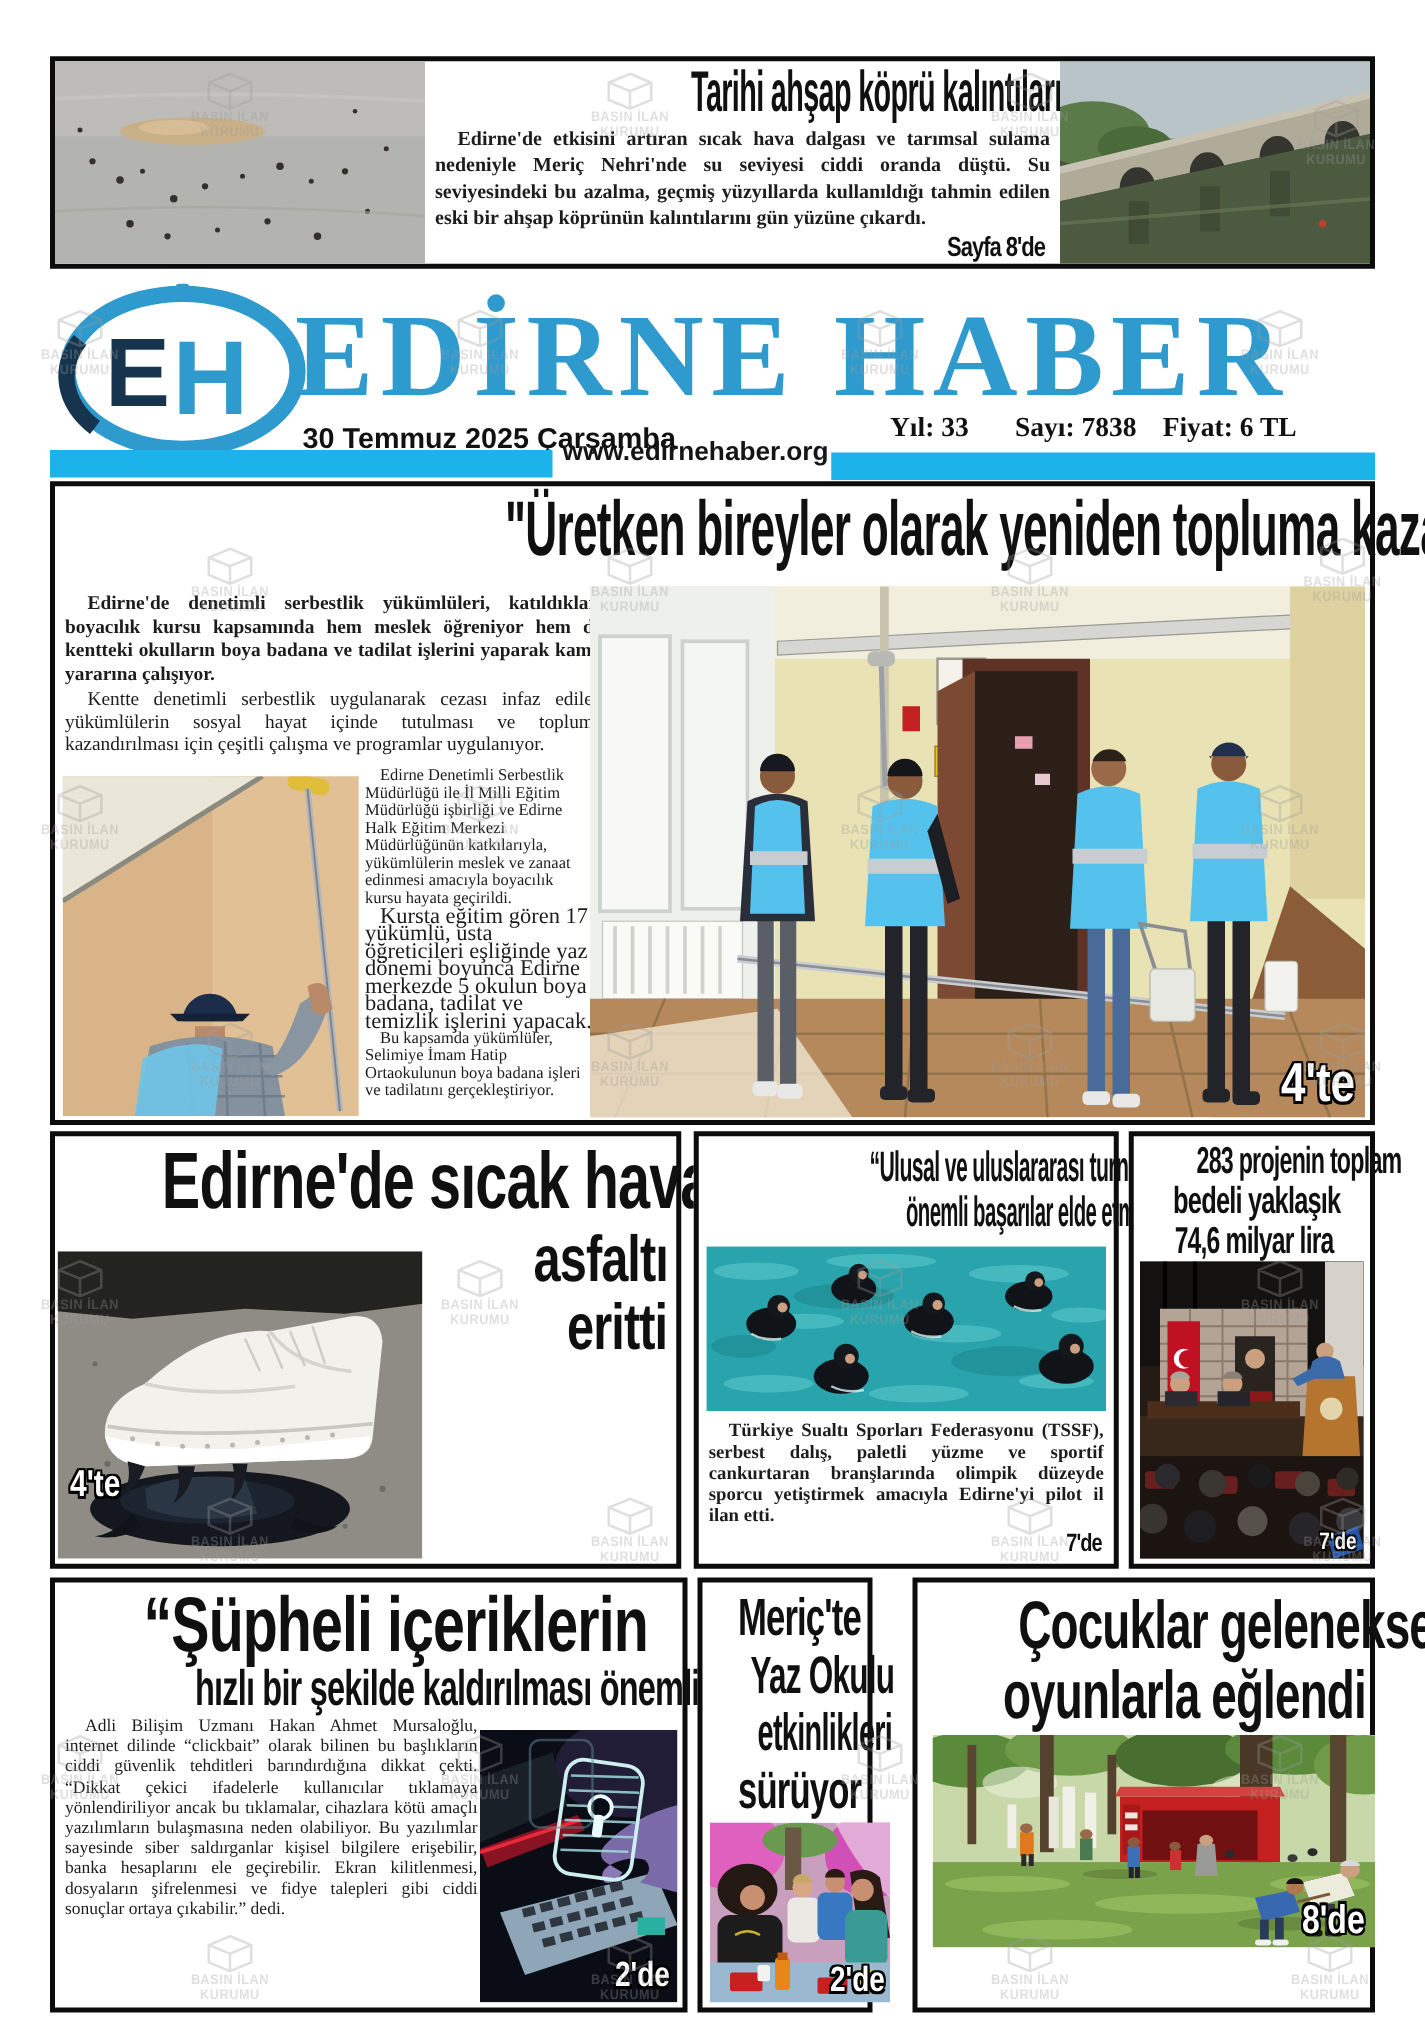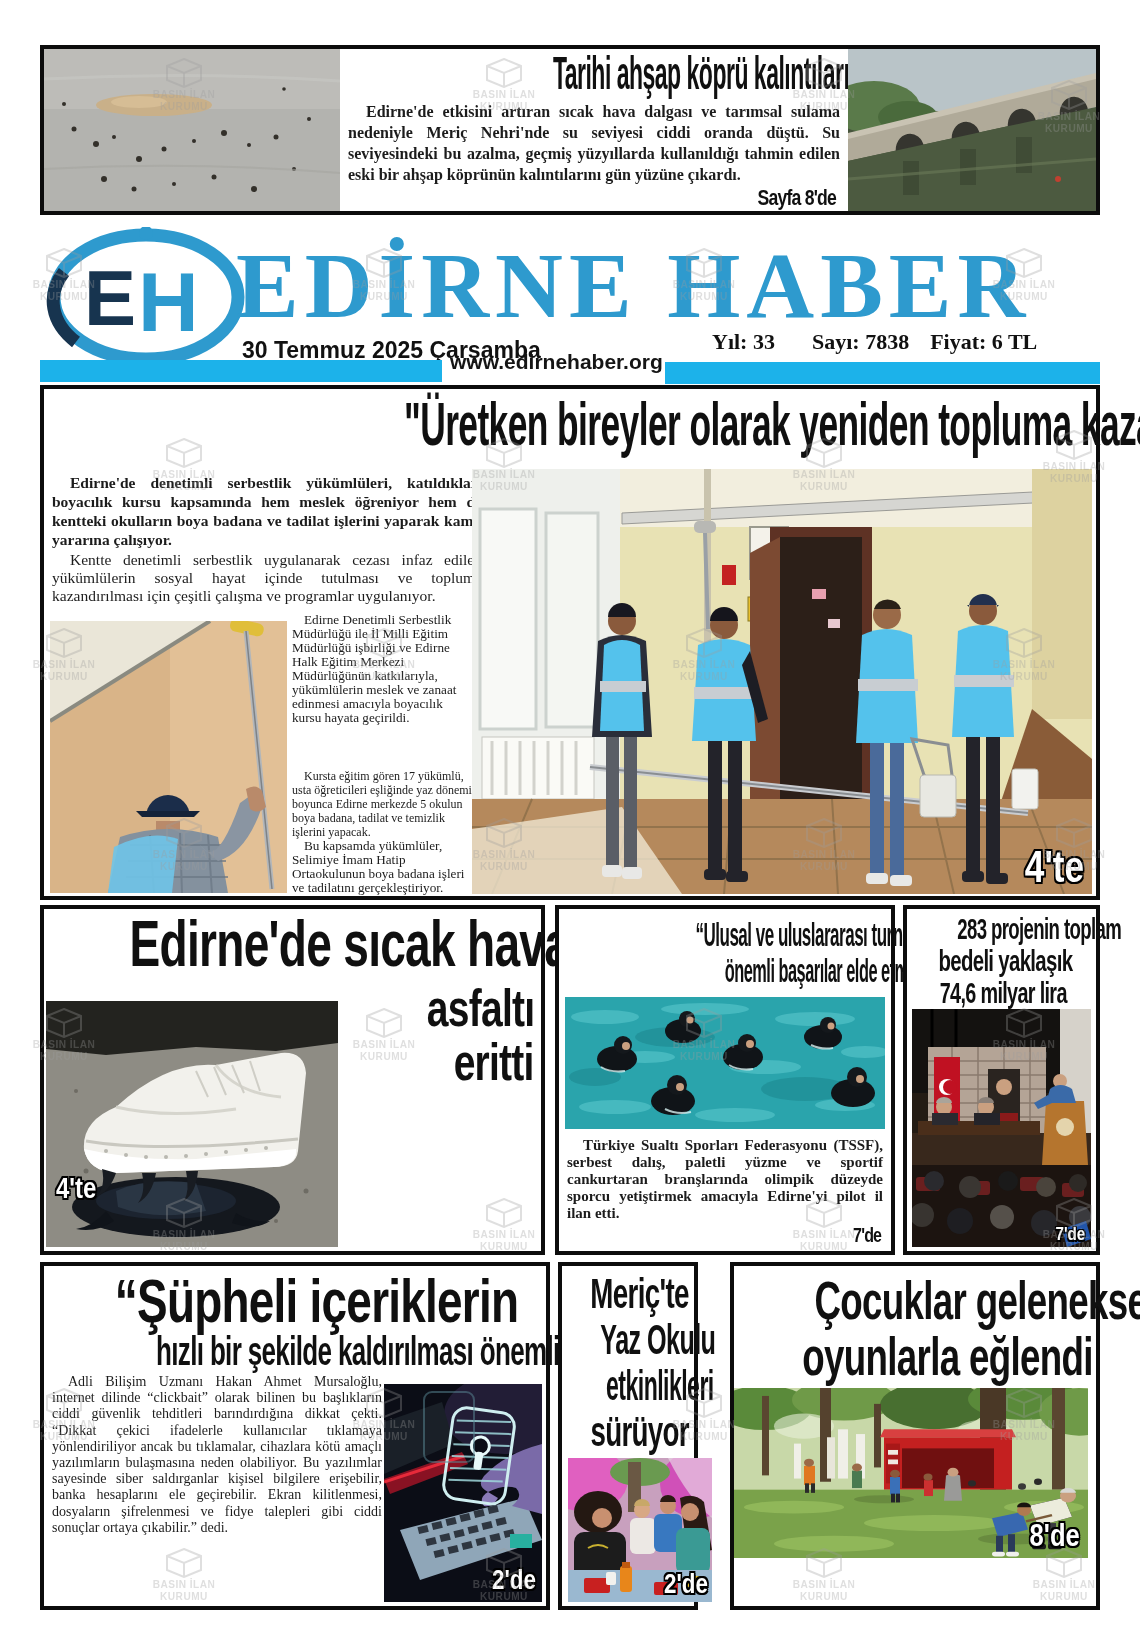--- a/index.html
+++ b/index.html
@@ -154,21 +154,21 @@
           <line x1="130" y1="212" x2="132" y2="272"></line>
             <line x1="158" y1="214" x2="162" y2="272"></line>
         </g>
         <path d="M64 226 Q100 208 128 218 L122 272 L58 272 Z" fill="#6fc4e8" opacity=".9"></path>
         <path d="M150 224 Q166 250 190 182 L204 172 L212 186 Q196 232 168 240 Z" fill="#8a95a2"></path>
         <path d="M196 168 q10 -6 16 2 l4 16 q-8 8 -16 2 Z" fill="#b98a6a"></path>
       </svg>
     </div>
     <div class="abs" style="left:248px;top:224px;width:182px;">
       <p class="serifbody" style="font-size:13.2px;line-height:14px;text-indent:12px;">Edirne Denetimli Serbestlik Müdürlüğü ile İl Milli Eğitim Müdürlüğü işbirliği ve Edirne Halk Eğitim Merkezi Müdürlüğünün katkılarıyla, yükümlülerin meslek ve zanaat edinmesi amacıyla boyacılık kursu hayata geçirildi.</p>
-      <p class="serifbody" style="font-size:12px;line-height:14px;text-indent:12px;margin-top:44px;">Kursta eğitim gören 17 yükümlü, usta öğreticileri eşliğinde yaz dönemi boyunca Edirne merkezde 5 okulun boya badana, tadilat ve temizlik işlerini yapacak.</p>
+      <p class="serifbody" style="font-size:18px;line-height:14px;text-indent:12px;">Kursta eğitim gören 17 yükümlü, usta öğreticileri eşliğinde yaz dönemi boyunca Edirne merkezde 5 okulun boya badana, tadilat ve temizlik işlerini yapacak.</p>
       <p class="serifbody" style="font-size:13.2px;line-height:14px;text-indent:12px;">Bu kapsamda yükümlüler, Selimiye İmam Hatip Ortaokulunun boya badana işleri ve tadilatını gerçekleştiriyor.</p>
     </div>
     <div class="photo" style="left:428px;top:80px;width:620px;height:425px;">
       <svg viewBox="0 0 620 425" preserveAspectRatio="none">
         <rect width="620" height="425" fill="#e8e2b4"></rect>
         <rect width="620" height="58" fill="#f2eede"></rect>
         <path d="M150 44 L620 20 L620 31 L150 55 Z" fill="#d6d6d2" stroke="#9a9a96" stroke-width="1"></path>
         <rect x="232" y="0" width="7" height="200" fill="#c9c3ad"></rect>
         <rect x="0" y="0" width="148" height="340" fill="#eef0ec"></rect>
         <rect x="8" y="40" width="56" height="220" fill="#f8f9f6" stroke="#ccd2ce" stroke-width="3"></rect>
@@ -581,21 +581,21 @@
     </div>
   </div>
 
   <div class="box" style="left:730px;top:1262px;width:370px;height:348px;">
     <div class="hwrap" style="left:0;top:6px;width:362px;">
       <span class="condensed oc" style="font-size:54px;transform:scaleX(.68);">Çocuklar geleneksel</span>
     </div>
     <div class="hwrap" style="left:0;top:62px;width:362px;">
       <span class="condensed oc" style="font-size:54px;transform:scaleX(.68);">oyunlarla eğlendi</span>
     </div>
-    <div class="photo" style="left:0;top:122px;width:354px;height:170px;">
+    <div class="photo" style="left:12px;top:122px;width:354px;height:170px;">
       <svg viewBox="0 0 354 214" preserveAspectRatio="none">
         <rect width="354" height="214" fill="#c8d8a8"></rect>
         <g>
           <ellipse cx="30" cy="25" rx="48" ry="28" fill="#5a8a3a"></ellipse>
             <ellipse cx="110" cy="15" rx="52" ry="26" fill="#6f9a48"></ellipse>
           <ellipse cx="200" cy="22" rx="54" ry="30" fill="#486f30"></ellipse>
             <ellipse cx="290" cy="14" rx="56" ry="26" fill="#5a8a3a"></ellipse>
           <ellipse cx="345" cy="30" rx="40" ry="30" fill="#6f9a48"></ellipse>
           <ellipse cx="70" cy="48" rx="30" ry="16" fill="#e8f0d8" opacity=".6"></ellipse>
             <ellipse cx="250" cy="52" rx="26" ry="12" fill="#e8f0d8" opacity=".5"></ellipse>

